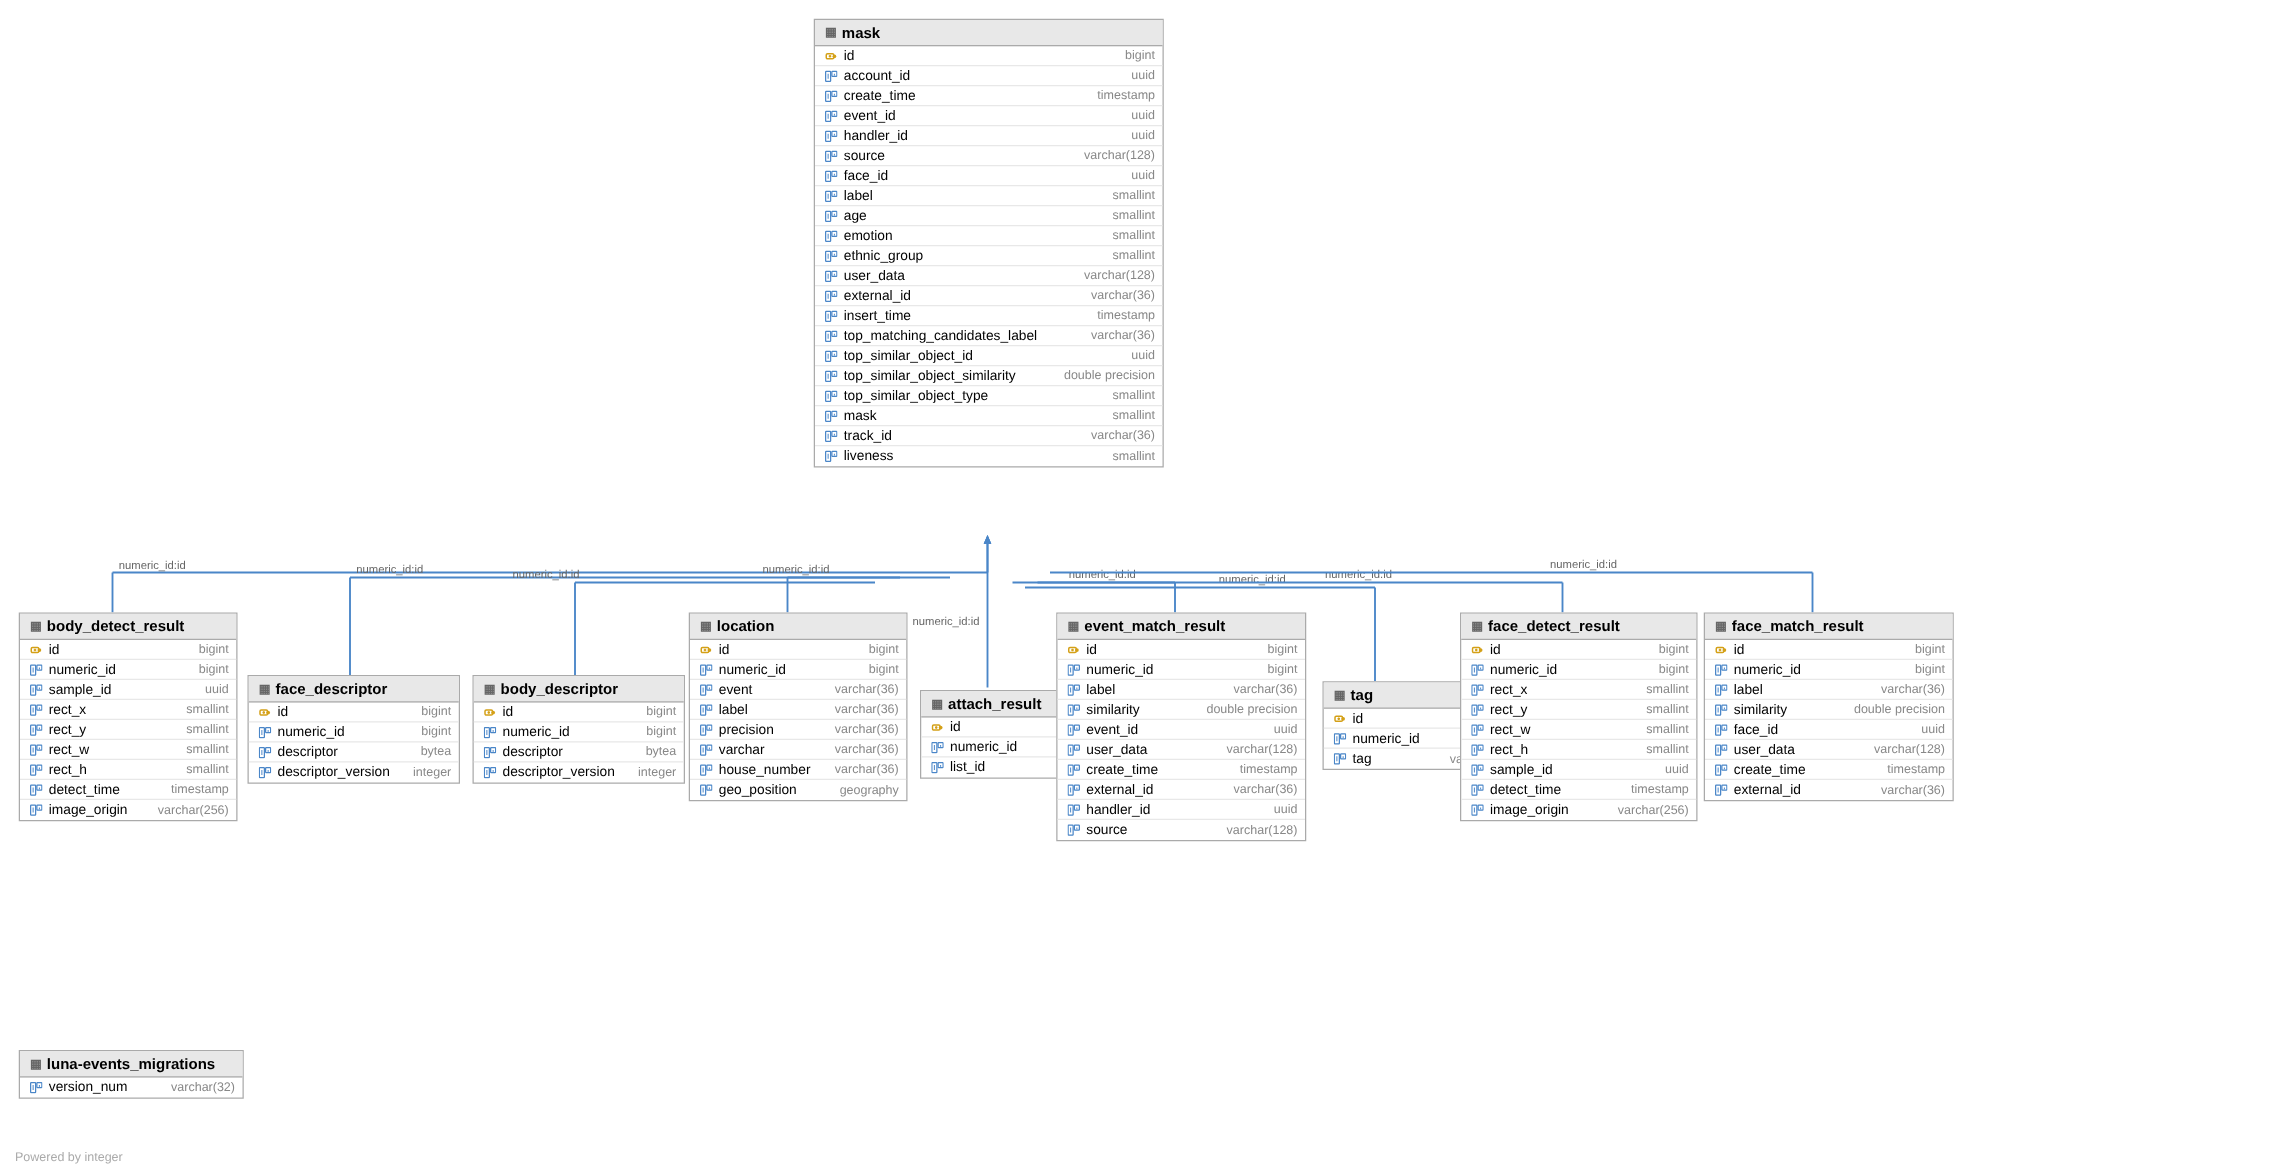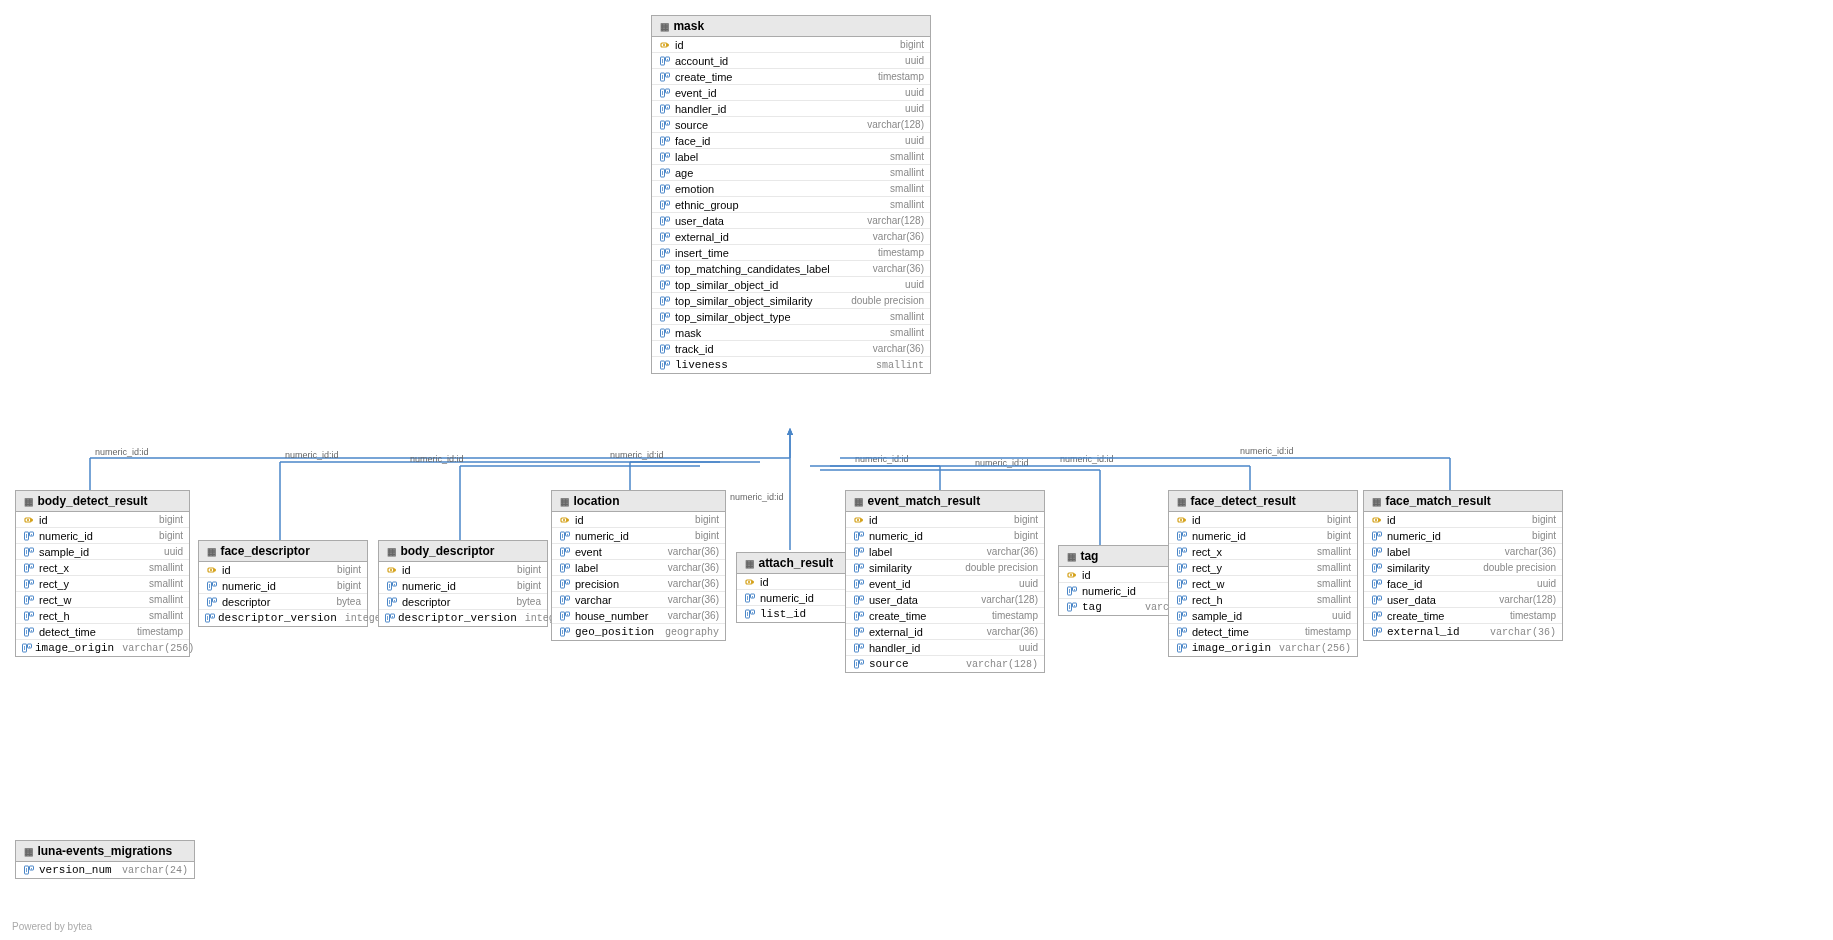--- a/index.html
+++ b/index.html
@@ -39,21 +39,20 @@
     }
     .table-row {
       display: flex;
       align-items: center;
       padding: 1px 6px;
       border-bottom: 1px solid #e8e8e8;
       min-height: 16px;
     }
     .table-row:last-child {
       border-bottom: none;
-      font-family: Liberation Mono, monospace;
     }
     .col-icon {
       width: 14px;
       height: 12px;
       margin-right: 3px;
       display: inline-flex;
       align-items: center;
       justify-content: center;
     }
     .pk-icon {
@@ -1174,18 +1173,18 @@
     <div class="table-row">
       <span class="col-icon fk-icon" style="font-size: 9px;">
           <svg width="10" height="10" viewBox="0 0 10 10">
             <rect x="0.5" y="1" width="4" height="8" rx="0.5" fill="none" stroke="#4a86c8" stroke-width="1"></rect>
             <rect x="5.5" y="1" width="4" height="4" rx="0.5" fill="none" stroke="#4a86c8" stroke-width="1"></rect>
             <line x1="2.5" y1="3" x2="2.5" y2="7" stroke="#4a86c8" stroke-width="0.8"></line>
             <line x1="7.5" y1="3" x2="7.5" y2="4.5" stroke="#4a86c8" stroke-width="0.8"></line>
           </svg>
         </span>
       <span class="col-name">version_num</span>
-      <span class="col-type">varchar(24)</span>
+      <span class="col-type">varchar(32)</span>
     </div>
   </div>
 
-  <div class="watermark">Powered by bytea</div>
+  <div class="watermark">Powered by integer</div>
 </div>
 
 </body></html>

